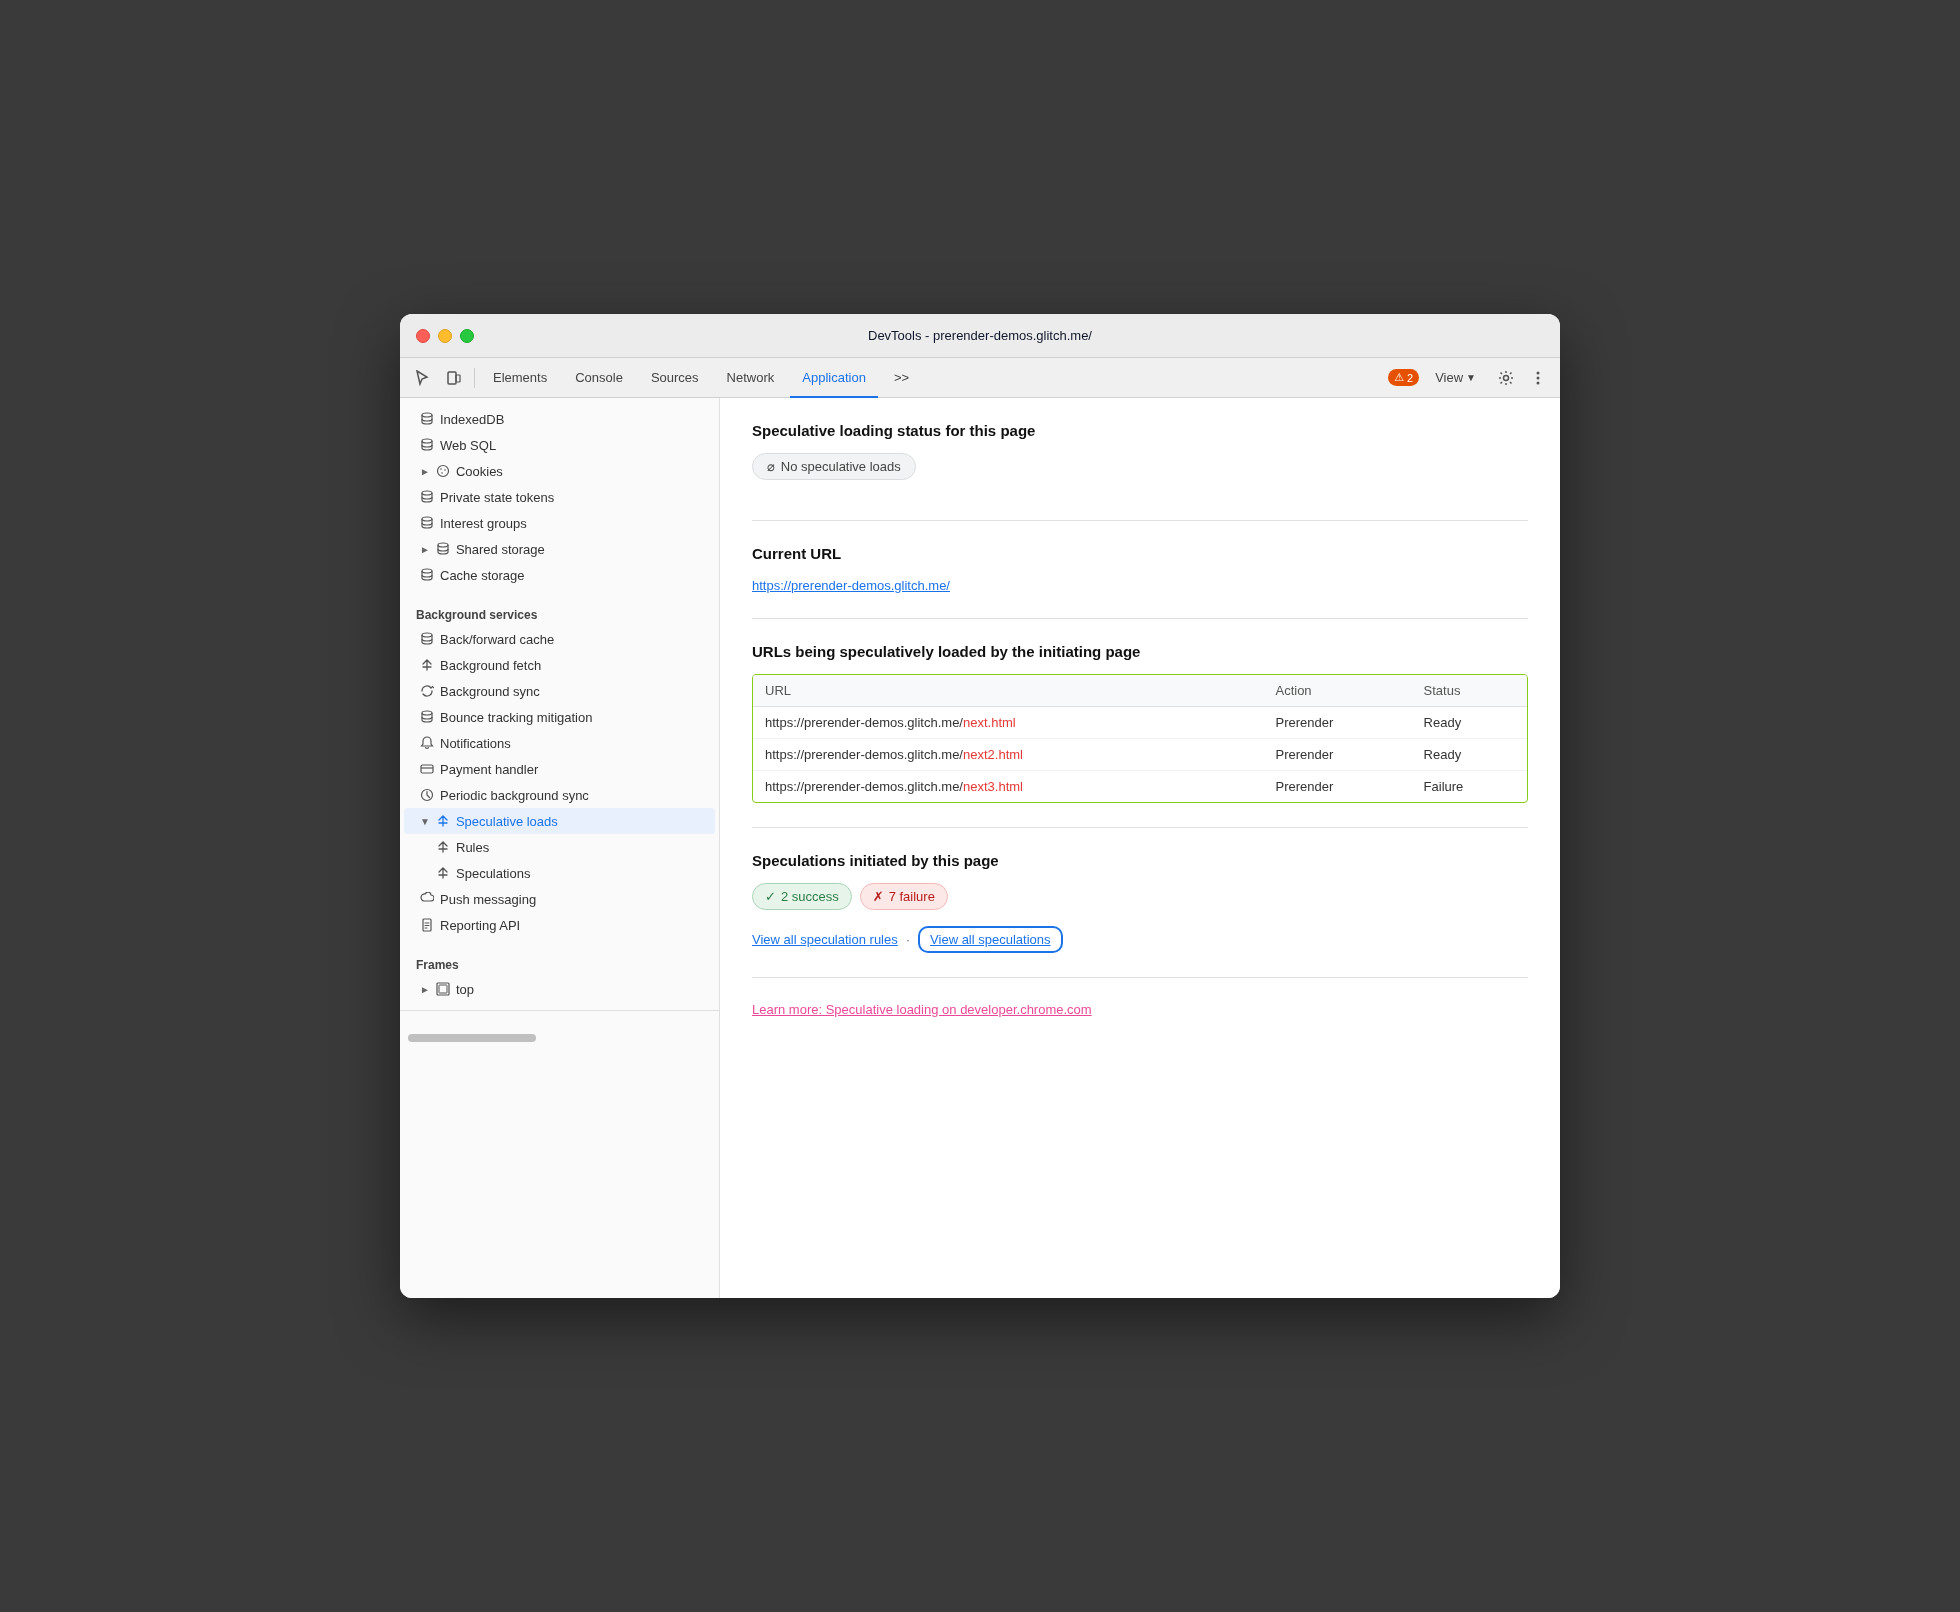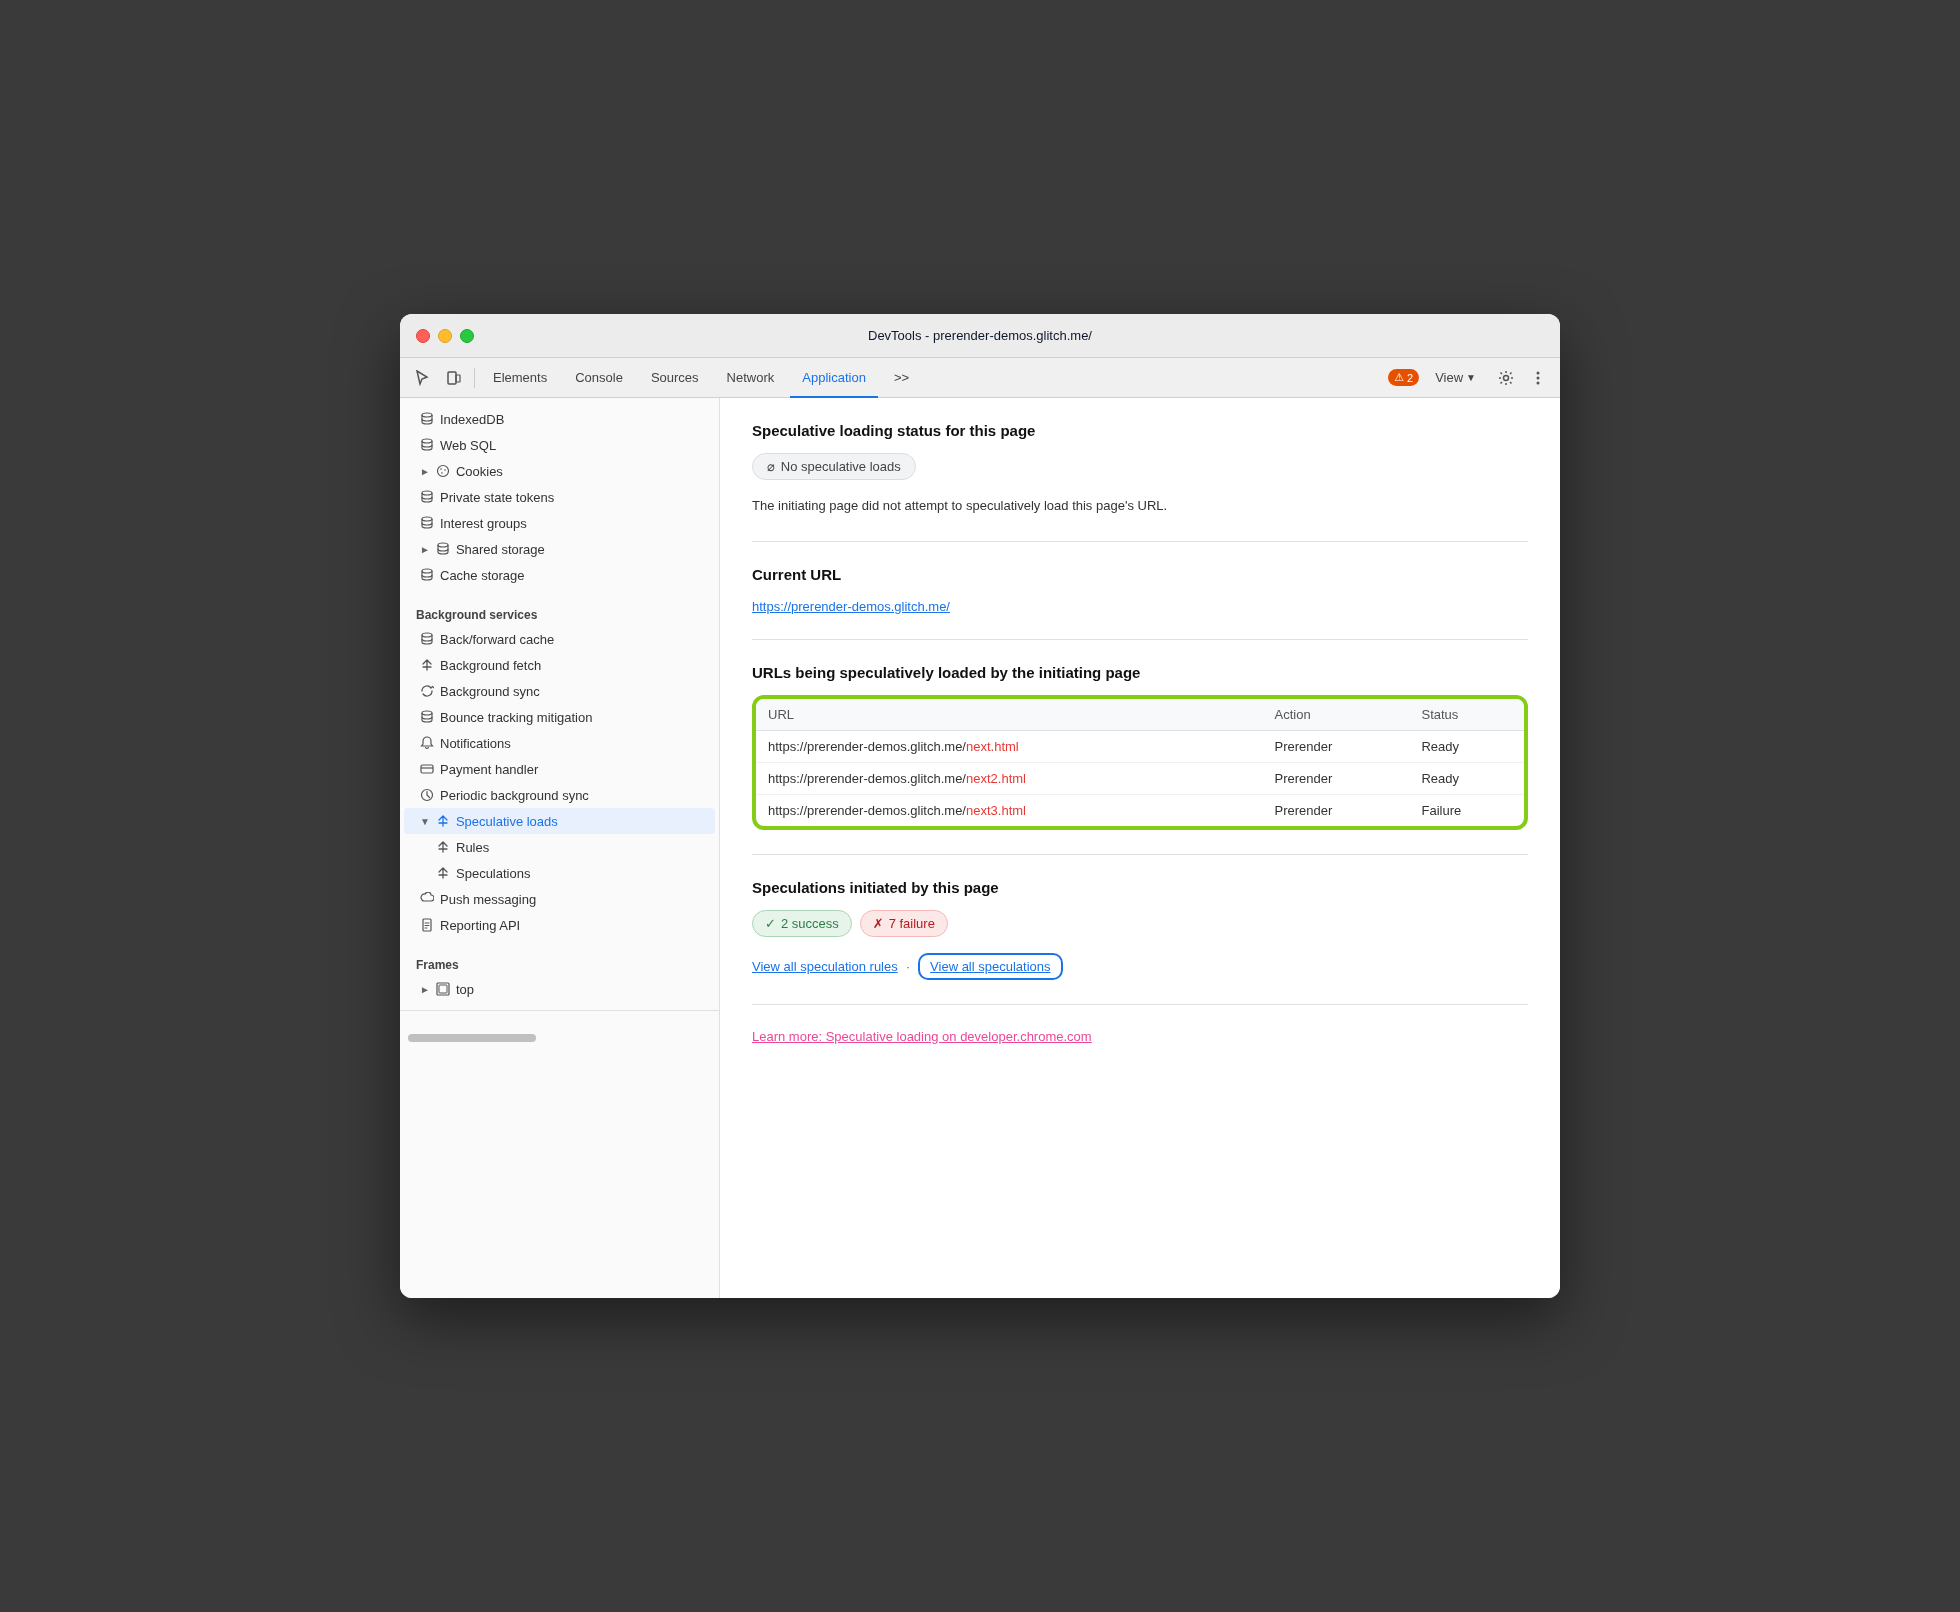--- a/index.html
+++ b/index.html
@@ -189,22 +189,22 @@
       border-top: 1px solid #e0e0e0;
       margin: 24px 0;
     }
     .url-link {
       color: #1a73e8;
       text-decoration: underline;
       font-size: 13px;
       cursor: pointer;
     }
     .table-container {
-      border: 4px solid #84cc16;
-      border-radius: 12px;
+      border: 1px solid #84cc16;
+      border-radius: 4px;
       overflow: hidden;
       margin-top: 2px;
     }
     .data-table {
       width: 100%;
       border-collapse: collapse;
       font-size: 13px;
     }
     .data-table th {
       background: #f8f9fa;
@@ -563,21 +563,20 @@
     </div>
 
     <div class="main-content">
 
       <div>
         <div class="section-title">Speculative loading status for this page</div>
         <div class="no-loads-badge">
           <span>⌀</span>
           <span>No speculative loads</span>
         </div>
-        <p class="info-text">The initiating page did not attempt to speculatively load this page's URL.</p>
       </div>
 
       <hr class="section-divider">
 
       <div>
         <div class="section-title">Current URL</div>
         <a class="url-link">https://prerender-demos.glitch.me/</a>
       </div>
 
       <hr class="section-divider">

